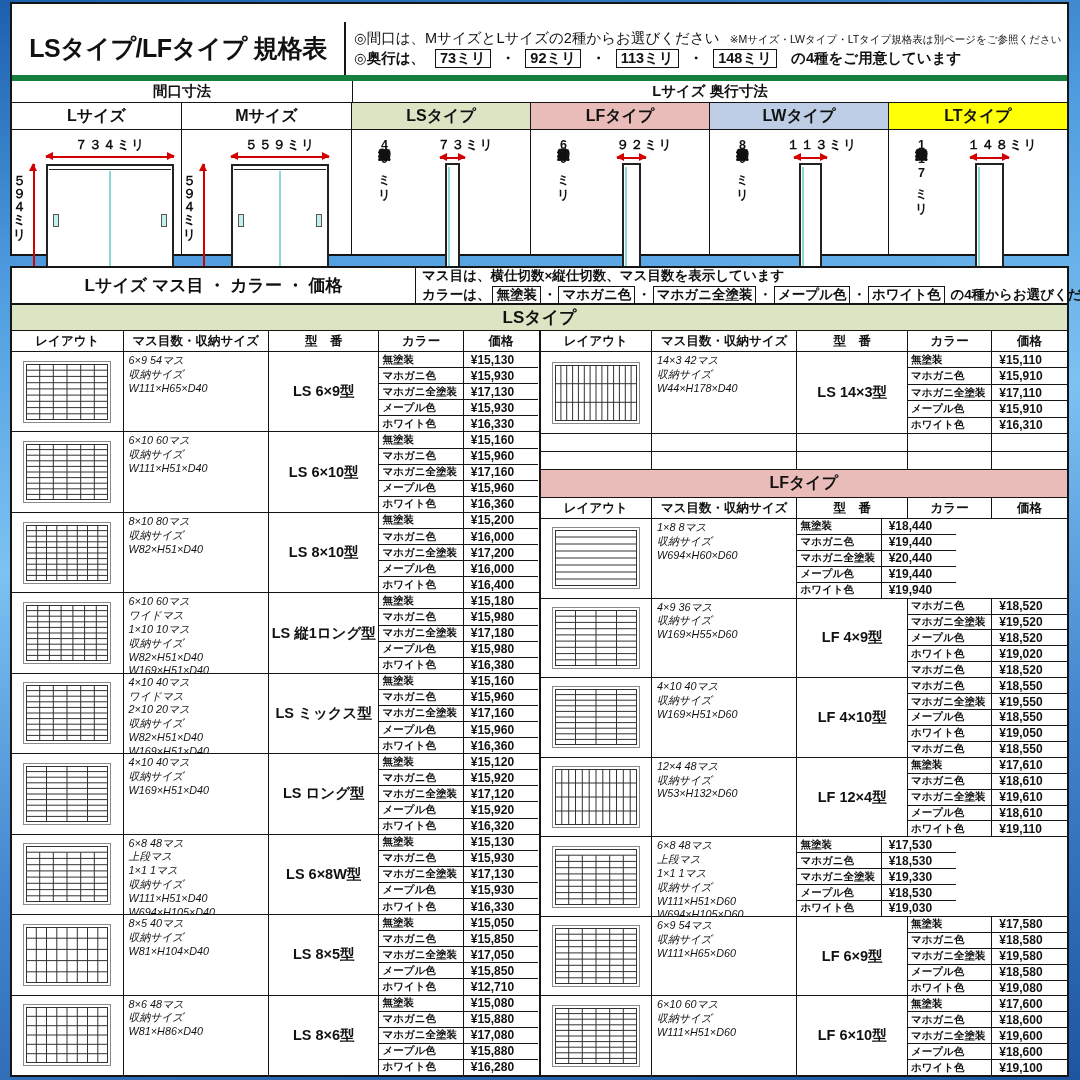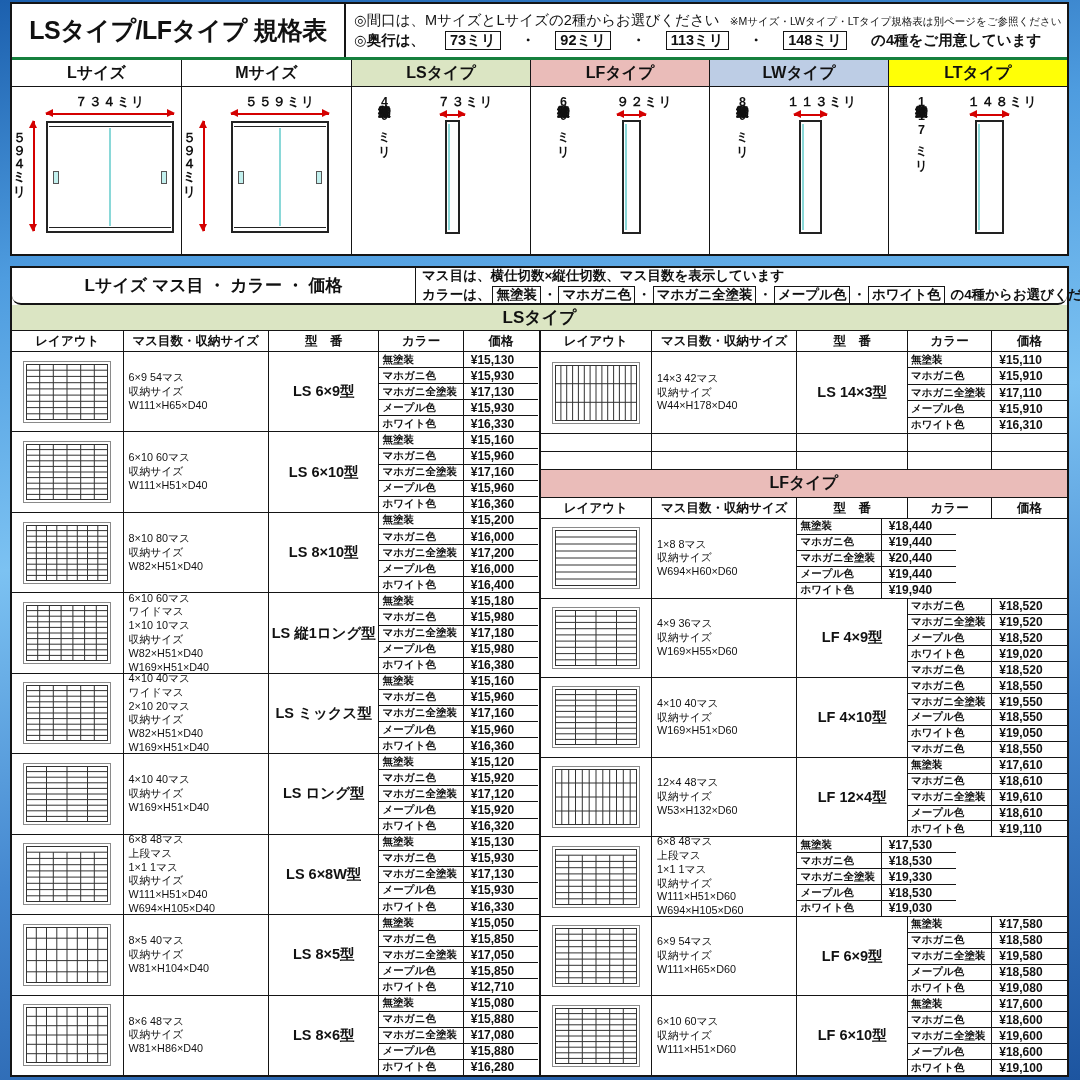--- a/index.html
+++ b/index.html
@@ -6,27 +6,27 @@
   body{
     width:1080px;height:1080px;position:relative;overflow:hidden;
     font-family:"Liberation Sans","DejaVu Sans",sans-serif;color:#111;
     background:linear-gradient(170deg,#1c60ae 0%,#4e9cdf 22%,#7cc2f2 45%,#4487cf 70%,#1d55a0 100%);
   }
   .panel{position:absolute;background:#fff;border:2px solid #151515;box-sizing:border-box;display:flex;flex-direction:column;}
   .top-panel{left:10px;top:2px;width:1059px;height:254px;}
   .bottom-panel{left:10px;top:266px;width:1059px;height:811px;}
 
   
-  .title-row{height:53px;display:flex;border-bottom:3px solid #15803d;flex:none;}
+  .title-row{height:53px;display:flex;border-bottom:6px solid #15803d;flex:none;margin-top:18px;}
   .title-cell{width:332px;flex:none;border-right:2px solid #151515;display:flex;align-items:center;justify-content:center;
     font-size:25px;font-weight:bold;letter-spacing:-0.5px;}
   .notes-cell{flex:1;padding:2px 8px;display:flex;flex-direction:column;justify-content:center;gap:1px;}
   .note-l1{font-size:14.5px;font-weight:normal;display:flex;align-items:baseline;gap:10px;white-space:nowrap;}
   .note-sub{font-size:10.5px;}
-  .note-l2{font-size:14.5px;font-weight:bold;display:flex;align-items:flex-end;gap:20px;white-space:nowrap;}
+  .note-l2{font-size:14.5px;font-weight:bold;display:flex;align-items:flex-end;gap:10px;white-space:nowrap;}
   .box-item{border:1.5px solid #151515;padding:0 4px;line-height:17px;}
   .sec-row{height:21px;flex:none;display:flex;border-bottom:1.5px solid #151515;font-weight:bold;font-size:14.5px;}
   .sec-left{width:340px;flex:none;border-right:1.5px solid #151515;display:flex;align-items:center;justify-content:center;}
   .sec-right{flex:1;display:flex;align-items:center;justify-content:center;}
   .hdr-row{height:26px;flex:none;display:flex;border-bottom:1.5px solid #151515;}
   .hdr-cell{display:flex;align-items:center;justify-content:center;font-weight:bold;font-size:16px;border-right:1.5px solid #151515;box-sizing:border-box;}
   .hdr-cell:last-child{border-right:none;}
   .w170{width:170px;flex:none;}
   .wflex{flex:1;}
   .diag-row{flex:1;display:flex;}
@@ -42,21 +42,21 @@
   .v-arrow::after{content:'';position:absolute;bottom:-1px;left:-6px;border:4.5px solid transparent;border-bottom:0;border-top:8px solid #d40000;}
   .cab-box{position:absolute;border:2px solid #222;background:#fff;box-sizing:border-box;}
   .cab-rail-t{position:absolute;left:1px;right:1px;top:3px;border-top:1.5px solid #222;}
   .cab-rail-b{position:absolute;left:1px;right:1px;bottom:3px;border-bottom:1.5px solid #222;}
   .cab-center{position:absolute;top:5px;bottom:5px;left:calc(50% - 1px);width:2px;background:#8ad8d8;}
   .cab-handle{position:absolute;width:4px;height:11px;background:#c2f0ee;border:1px solid #555;top:calc(50% - 6px);}
   .depth-rect{position:absolute;border:2px solid #222;background:#fff;box-sizing:border-box;}
   .depth-rect::before{content:'';position:absolute;left:1px;top:2px;bottom:2px;width:2px;background:#8ad8d8;}
 
   
-  .band-row{height:35px;flex:none;display:flex;border-bottom:2px solid #151515;border-radius:9px;}
+  .band-row{height:35px;flex:none;display:flex;border-bottom:2px solid #151515;}
   .band-left{width:403px;flex:none;border-right:1.5px solid #151515;display:flex;align-items:center;justify-content:center;
     font-weight:bold;font-size:17px;}
   .band-right{flex:1;padding:1px 6px;display:flex;flex-direction:column;justify-content:center;gap:1px;}
   .pnote1{font-size:13.5px;font-weight:bold;white-space:nowrap;}
   .pnote2{font-size:13.5px;font-weight:bold;display:flex;align-items:center;gap:2px;white-space:nowrap;}
   .pbox{border:1.5px solid #151515;padding:0 3px;line-height:16px;}
   .type-band{height:25px;flex:none;display:flex;align-items:center;justify-content:center;
     font-weight:bold;font-size:17px;border-bottom:1.5px solid #151515;}
   .tables{flex:1;display:flex;min-height:0;}
   .half{flex:1;display:flex;flex-direction:column;min-width:0;}
@@ -68,21 +68,21 @@
   .c-layout{width:21.2%;flex:none;}
   .c-spec{width:27.6%;flex:none;}
   .c-model{width:21%;flex:none;}
   .c-color{width:16%;flex:none;}
   .c-price{flex:1;}
   .block{flex:1;display:flex;border-bottom:1.5px solid #151515;min-height:0;}
   .block:last-child{border-bottom:none;}
   .block.fixed81{flex:none;height:81px;}
   .bcell{border-right:1px solid #151515;box-sizing:border-box;min-width:0;overflow:hidden;}
   .layout-cell{display:flex;align-items:center;justify-content:center;}
-  .spec-cell{padding:2px 5px;font-size:10.8px;line-height:1.28;display:flex;flex-direction:column;justify-content:center;}
+  .spec-cell{padding:2px 5px;font-size:10.8px;line-height:1.28;display:flex;flex-direction:column;justify-content:flex-start;font-style:italic;}
   .model-cell{display:flex;align-items:center;justify-content:center;font-weight:bold;font-size:14.5px;white-space:nowrap;}
   .cp-col{display:flex;flex-direction:column;width:30.2%;flex:none;}
   .cp-row{flex:1;display:flex;border-bottom:1px solid #151515;min-height:0;}
   .cp-row:last-child{border-bottom:none;}
   .cp-color{width:53%;flex:none;border-right:1px solid #151515;font-size:10.5px;font-weight:bold;
     display:flex;align-items:center;padding-left:3px;box-sizing:border-box;white-space:nowrap;overflow:hidden;}
   .cp-price{flex:1;font-size:12px;font-weight:bold;display:flex;align-items:center;padding-left:7px;white-space:nowrap;}
   .empty-row{flex:none;height:17px;display:flex;border-bottom:1px solid #151515;}
   .lf-band{flex:none;height:27px;display:flex;align-items:center;justify-content:center;
     font-weight:bold;font-size:16px;border-bottom:1.5px solid #151515;}
@@ -103,20 +103,24 @@
           <span class="box-item">73ミリ</span>
           <span>・</span>
           <span class="box-item">92ミリ</span>
           <span>・</span>
           <span class="box-item">113ミリ</span>
           <span>・</span>
           <span class="box-item">148ミリ</span>
           <span>&nbsp;の4種をご用意しています</span>
         </div>
     </div>
+  </div>
+  <div class="sec-row">
+    <div class="sec-left">間口寸法</div>
+    <div class="sec-right">Lサイズ  奥行寸法</div>
   </div>
   <div class="hdr-row">
       <div class="hdr-cell w170">Lサイズ</div>
       <div class="hdr-cell w170">Mサイズ</div>
       <div class="hdr-cell wflex" style="background: rgb(219, 229, 195);">LSタイプ</div>
       <div class="hdr-cell wflex" style="background: rgb(234, 188, 185);">LFタイプ</div>
       <div class="hdr-cell wflex" style="background: rgb(189, 205, 229);">LWタイプ</div>
       <div class="hdr-cell wflex" style="background: rgb(255, 255, 6);">LTタイプ</div>
     </div>
   <div class="diag-row">

